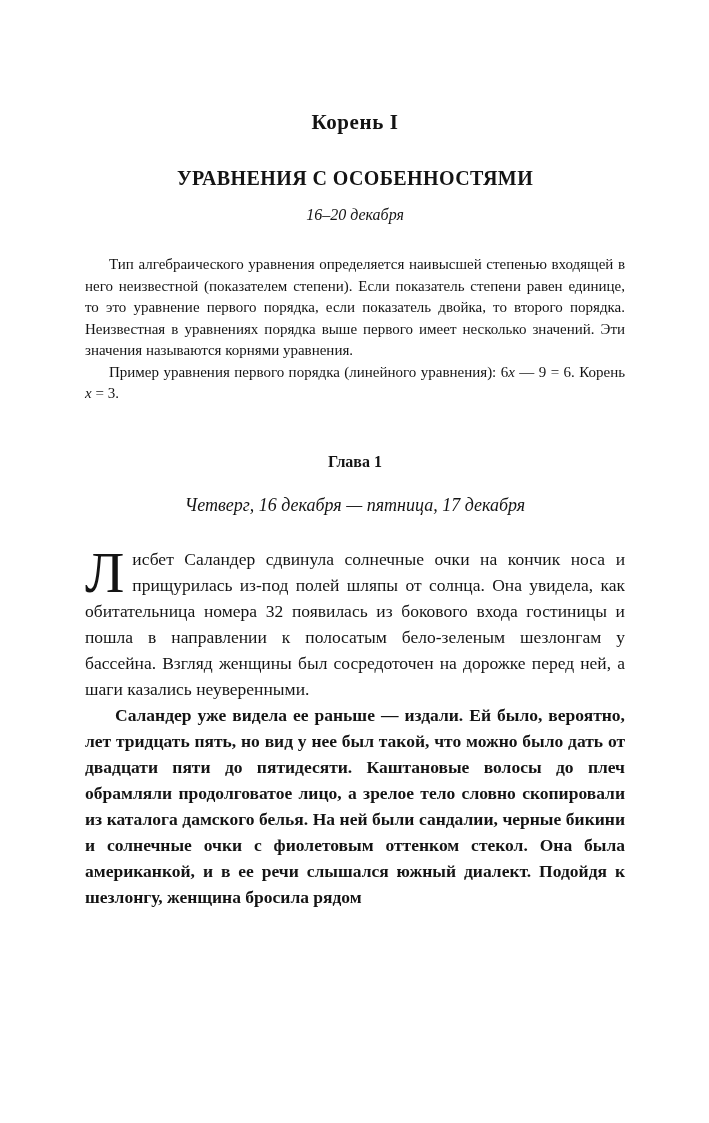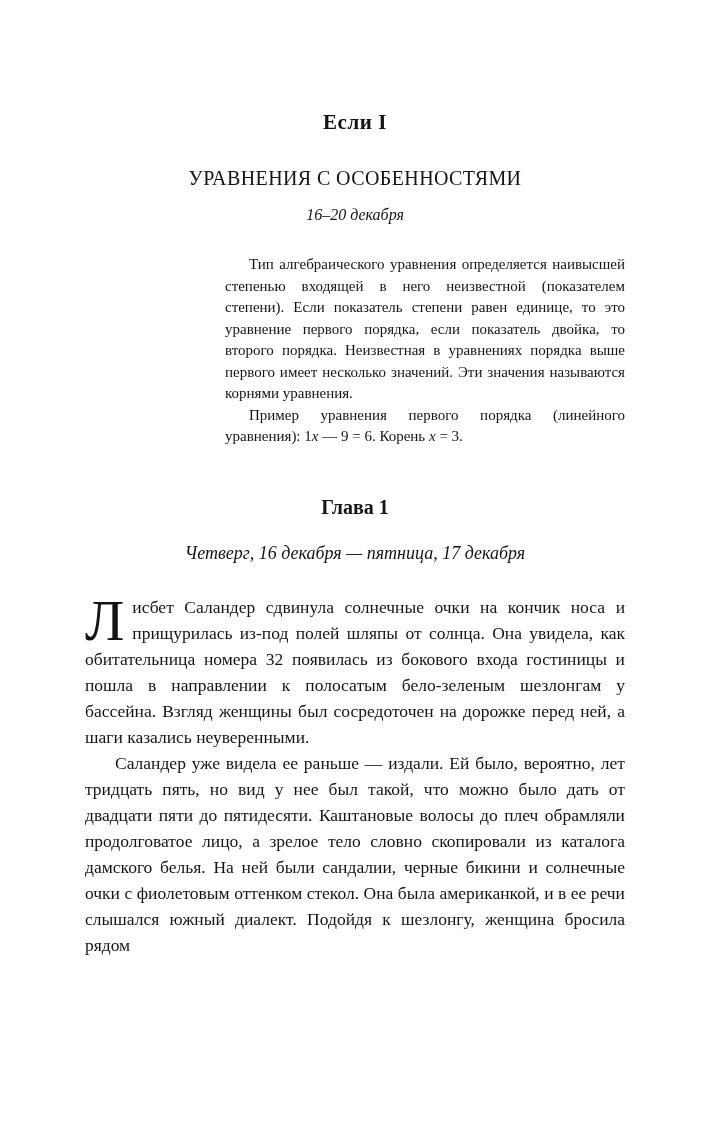--- a/index.html
+++ b/index.html
@@ -25,86 +25,86 @@
     margin: 0 0 32px 0;
     text-align: center;
     font-size: 21px;
     font-weight: bold;
     letter-spacing: 0.6px;
   }
   .section-title {
     margin: 0 0 16px 0;
     text-align: center;
     font-size: 20px;
-    font-weight: normal;
+    font-weight: bold;
     letter-spacing: 0.4px;
   }
   .date-range {
     margin: 0 0 30px 0;
     text-align: center;
     font-style: italic;
     font-size: 16px;
   }
   .epigraph {
-    margin-left: 140px;
     font-size: 15px;
     line-height: 21.5px;
     text-align: justify;
   }
   .epigraph p {
     margin: 0;
     text-indent: 24px;
   }
   .chapter-title {
     margin: 48px 0 24px 0;
     text-align: center;
-    font-size: 20px;
+    font-size: 16px;
     font-weight: bold;
   }
   .chapter-subtitle {
     margin: 16px 0 30px 0;
     text-align: center;
     font-style: italic;
     font-size: 18px;
   }
   .body-text {
     font-size: 17.5px;
     line-height: 26px;
     text-align: justify;
   }
   .body-text p {
     margin: 0;
   }
   .body-text p.indented {
     text-indent: 30px;
+    font-weight: bold;
   }
   .dropcap {
     float: left;
     font-size: 58px;
     line-height: 46px;
     padding: 4px 8px 0 0;
   }
   .math-var {
     font-style: italic;
   }
 </style>
 </head>
 <body>
 
 <div class="page">
 
-  <h1 class="part-title">Если I</h1>
+  <h1 class="part-title">Корень I</h1>
 
   <h2 class="section-title">УРАВНЕНИЯ С ОСОБЕННОСТЯМИ</h2>
 
   <div class="date-range">16–20 декабря</div>
 
   <div class="epigraph">
     <p>Тип алгебраического уравнения определяется наивысшей степенью входящей в него неизвестной (показателем степени). Если показатель степени равен единице, то это уравнение первого порядка, если показатель двойка, то второго порядка. Неизвестная в уравнениях порядка выше первого имеет несколько значений. Эти значения называются корнями уравнения.</p>
-    <p><span>Пример уравнения первого порядка (линейного уравнения): 1</span><span class="math-var">x</span><span> — 9 = 6. Корень </span><span class="math-var">x</span><span> = 3.</span></p>
+    <p><span>Пример уравнения первого порядка (линейного уравнения): 6</span><span class="math-var">x</span><span> — 9 = 6. Корень </span><span class="math-var">x</span><span> = 3.</span></p>
   </div>
 
   <h3 class="chapter-title">Глава 1</h3>
 
   <div class="chapter-subtitle">Четверг, 16 декабря — пятница, 17 декабря</div>
 
   <div class="body-text">
     <p><span class="dropcap">Л</span><span>исбет Саландер сдвинула солнечные очки на кончик носа и прищурилась из-под полей шляпы от солнца. Она увидела, как обитательница номера 32 появилась из бокового входа гостиницы и пошла в направлении к полосатым бело-зеленым шезлонгам у бассейна. Взгляд женщины был сосредоточен на дорожке перед ней, а шаги казались неуверенными.</span></p>
     <p class="indented">Саландер уже видела ее раньше — издали. Ей было, вероятно, лет тридцать пять, но вид у нее был такой, что можно было дать от двадцати пяти до пятидесяти. Каштановые волосы до плеч обрамляли продолговатое лицо, а зрелое тело словно скопировали из каталога дамского белья. На ней были сандалии, черные бикини и солнечные очки с фиолетовым оттенком стекол. Она была американкой, и в ее речи слышался южный диалект. Подойдя к шезлонгу, женщина бросила рядом</p>
   </div>

